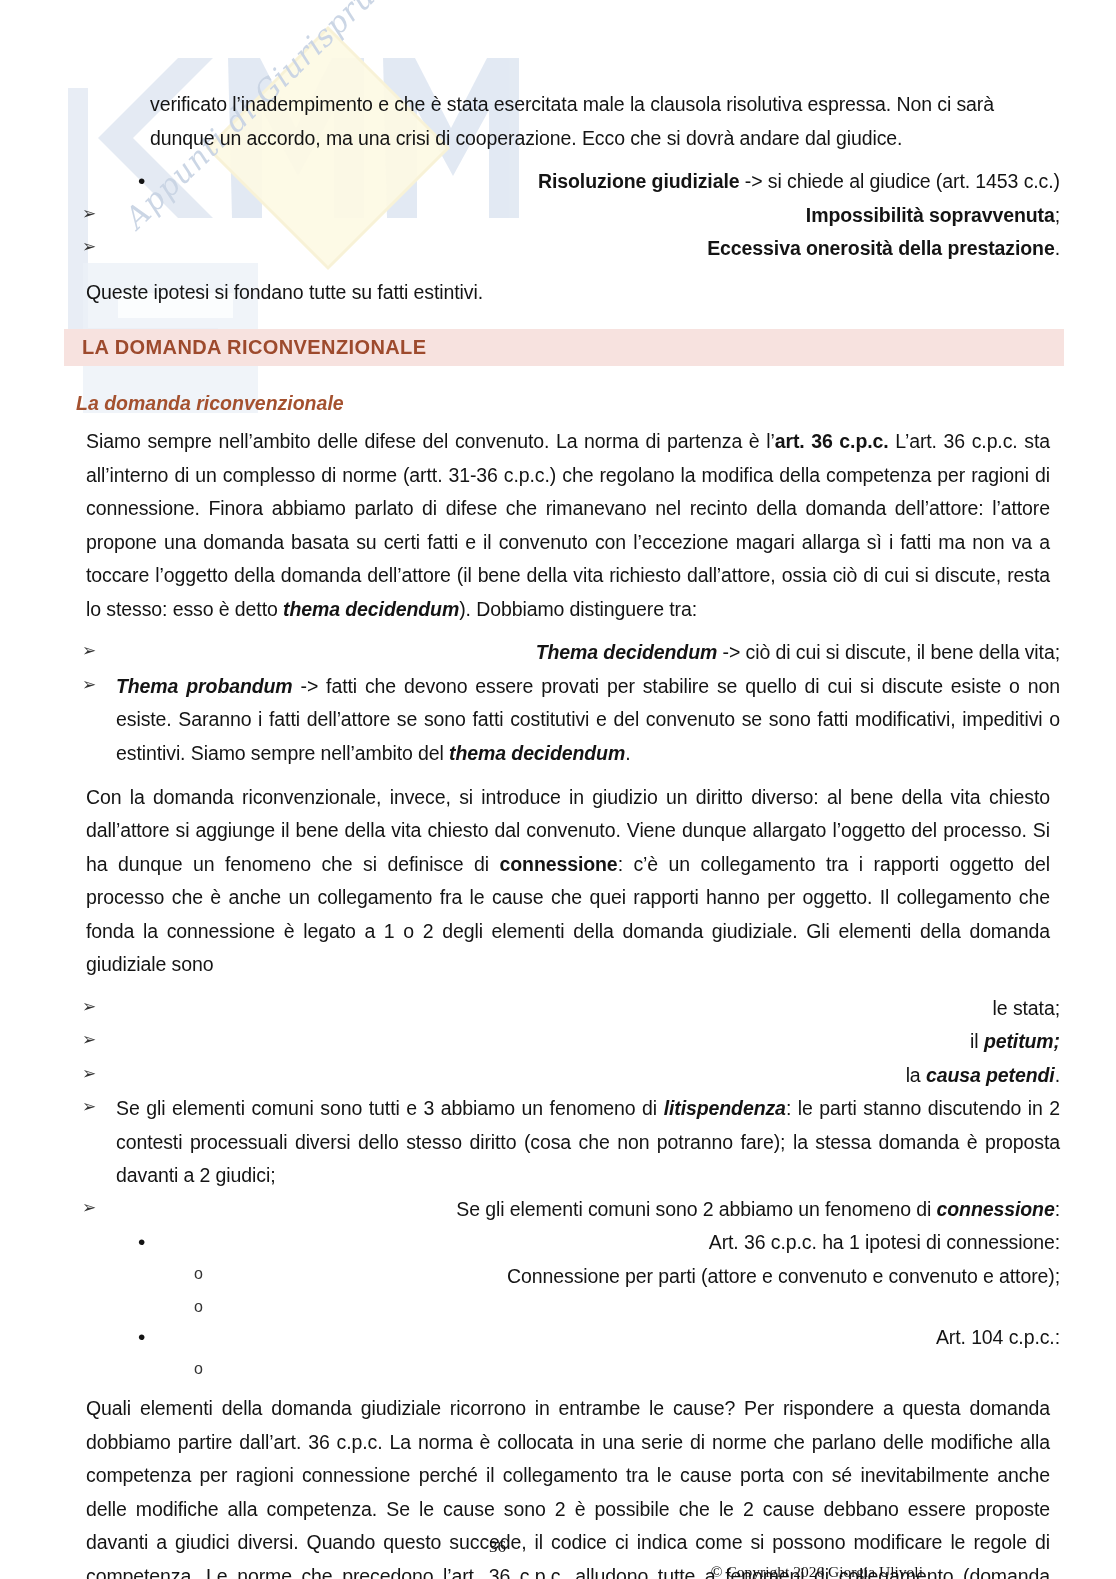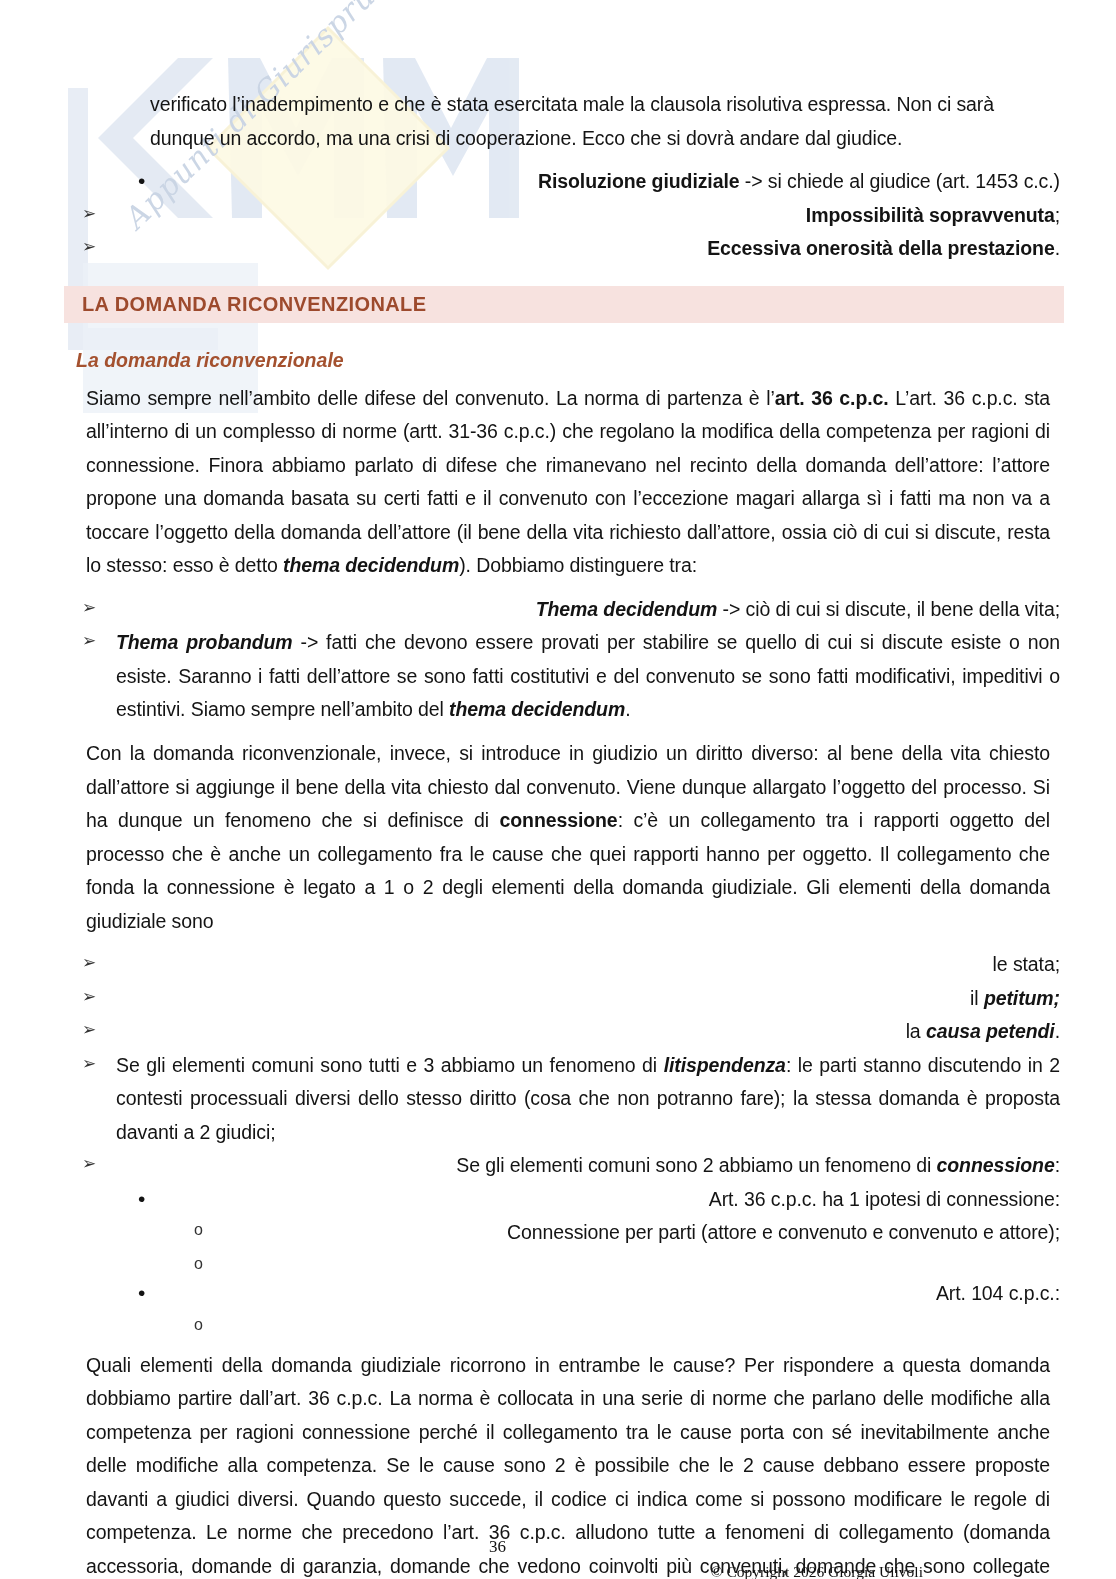--- a/index.html
+++ b/index.html
@@ -161,20 +161,21 @@
 
   <div class="li lvl1 nojust">
     <span class="mk">➢</span>
     <span class="tx"><b>Impossibilità sopravvenuta</b><span>;</span></span>
   </div>
   <div class="li lvl1 nojust">
     <span class="mk">➢</span>
     <span class="tx"><b>Eccessiva onerosità della prestazione</b><span>.</span></span>
   </div>
 
+  <div class="para nojust">Queste ipotesi si fondano tutte su fatti estintivi.</div>
 
   <div class="section-band">
     <span class="ttl">LA DOMANDA RICONVENZIONALE</span>
   </div>
 
   <div class="subhead">La domanda riconvenzionale</div>
 
   <p class="para"><span>Siamo sempre nell’ambito delle difese del convenuto. La norma di partenza è l’</span><b>art. 36 c.p.c.</b><span> L’art. 36 c.p.c. sta all’interno di un complesso di norme (artt. 31-36 c.p.c.) che regolano la modifica della competenza per ragioni di connessione. Finora abbiamo parlato di difese che rimanevano nel recinto della domanda dell’attore: l’attore propone una domanda basata su certi fatti e il convenuto con l’eccezione magari allarga sì i fatti ma non va a toccare l’oggetto della domanda dell’attore (il bene della vita richiesto dall’attore, ossia ciò di cui si discute, resta lo stesso: esso è detto </span><i>thema decidendum</i><span>). Dobbiamo distinguere tra:</span></p>
 
   <div class="li lvl1 nojust">

